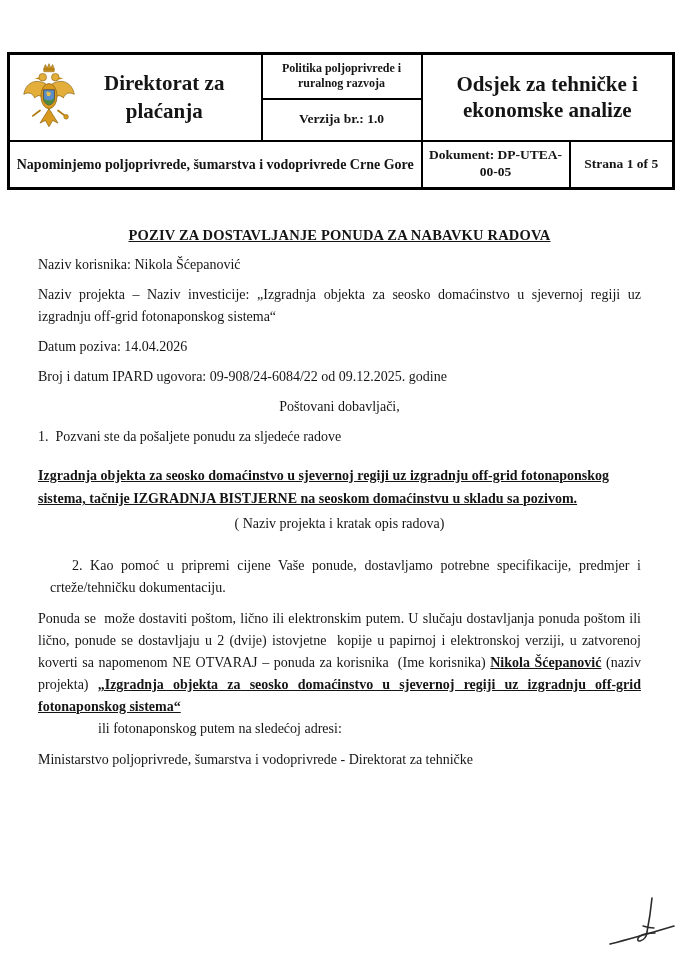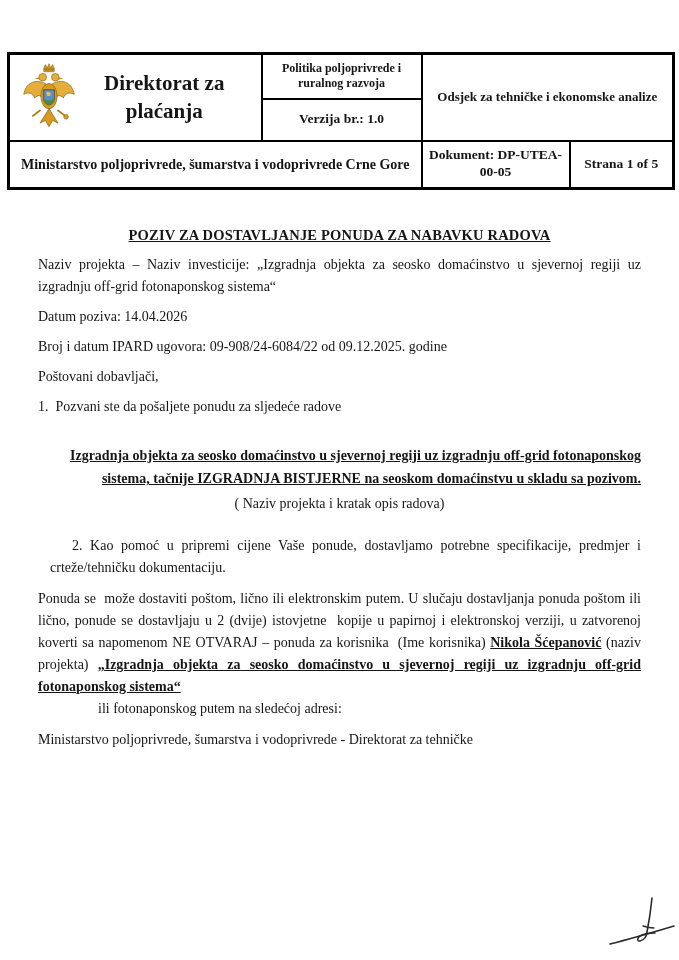--- a/index.html
+++ b/index.html
@@ -49,21 +49,21 @@
   .org-title {
     flex: 1 1 auto;
     font-size: 21px;
     font-weight: bold;
     text-align: center;
     line-height: 1.35;
     padding-right: 14px;
   }
   .policy-cell   { font-size: 12px; }
   .version-cell  { font-size: 13.5px; }
-  .dept-cell     { font-size: 13px; line-height: 1.5; }
+  .dept-cell     { font-size: 21px; line-height: 1.5; }
   .ministry-cell { font-size: 14px; padding: 2px 24px; }
   .doccode-cell  { font-size: 13.5px; }
   .pagenum-cell  { font-size: 13.5px; }
 
   
   .content {
     position: absolute;
     left: 0;
     top: 187px;
     width: 679px;
@@ -75,26 +75,26 @@
     margin-top: 37px;
     text-align: center;
     font-size: 14.5px;
     font-weight: bold;
     text-decoration: underline;
     letter-spacing: 0.2px;
   }
   p.line { margin-top: 8px; }
   .mt28 { margin-top: 28px; }
   .mt18 { margin-top: 18px; }
-  .mt16 { margin-top: 16px; }
+  .mt16 { margin-top: 16px; text-align: center; }
   .mt4  { margin-top: 4px; }
   .just { text-align: justify; }
   .works-title {
-    margin-top: 26px;
-    text-align: right;
+    margin-top: 16px;
+    text-align: left;
     font-weight: bold;
     text-decoration: underline;
     line-height: 23px;
   }
   .works-caption { margin-top: 3px; text-align: center; }
   .note {
     margin-top: 15px;
     font-style: italic;
     text-align: justify;
     text-indent: 55px;
@@ -161,30 +161,31 @@
           <span class="org-title">Direktorat za plaćanja</span>
         </div>
       </td>
       <td class="policy-cell">Politika poljoprivrede i ruralnog razvoja</td>
       <td class="dept-cell gray" colspan="2" rowspan="2">Odsjek za tehničke i ekonomske analize</td>
     </tr>
     <tr class="r1b">
       <td class="version-cell">Verzija br.: 1.0</td>
     </tr>
     <tr class="r2">
-      <td class="ministry-cell gray" colspan="2">Ministarstvo poljoprivrede, šumarstva i vodoprivrede Crne Gore</td>
+      <td class="ministry-cell gray" colspan="2">Napominjemo poljoprivrede, šumarstva i vodoprivrede Crne Gore</td>
       <td class="doccode-cell">Dokument: DP-UTEA-00-05</td>
       <td class="pagenum-cell">Strana 1 of 5</td>
     </tr>
   </tbody>
     </table>
 
   <div class="content">
     <div class="doc-title">POZIV ZA DOSTAVLJANJE PONUDA ZA NABAVKU RADOVA</div>
 
+    <p class="line mt28">Naziv korisnika: Nikola Šćepanović</p>
     <p class="line just mt4">Naziv projekta – Naziv investicije: „Izgradnja objekta za seosko domaćinstvo u sjevernoj regiji uz izgradnju off-grid fotonaponskog sistema“</p>
     <p class="line">Datum poziva: 14.04.2026</p>
     <p class="line mt4">Broj i datum IPARD ugovora: 09-908/24-6084/22 od 09.12.2025. godine</p>
 
     <p class="line mt16">Poštovani dobavljači,</p>
     <p class="line mt18">1.&nbsp; Pozvani ste da pošaljete ponudu za sljedeće radove</p>
 
     <div class="works-title">Izgradnja objekta za seosko domaćinstvo u sjevernoj regiji uz izgradnju off-grid fotonaponskog sistema, tačnije IZGRADNJA BISTJERNE na seoskom domaćinstvu u skladu sa pozivom.</div>
     <div class="works-caption">( Naziv projekta i kratak opis radova)</div>
 

